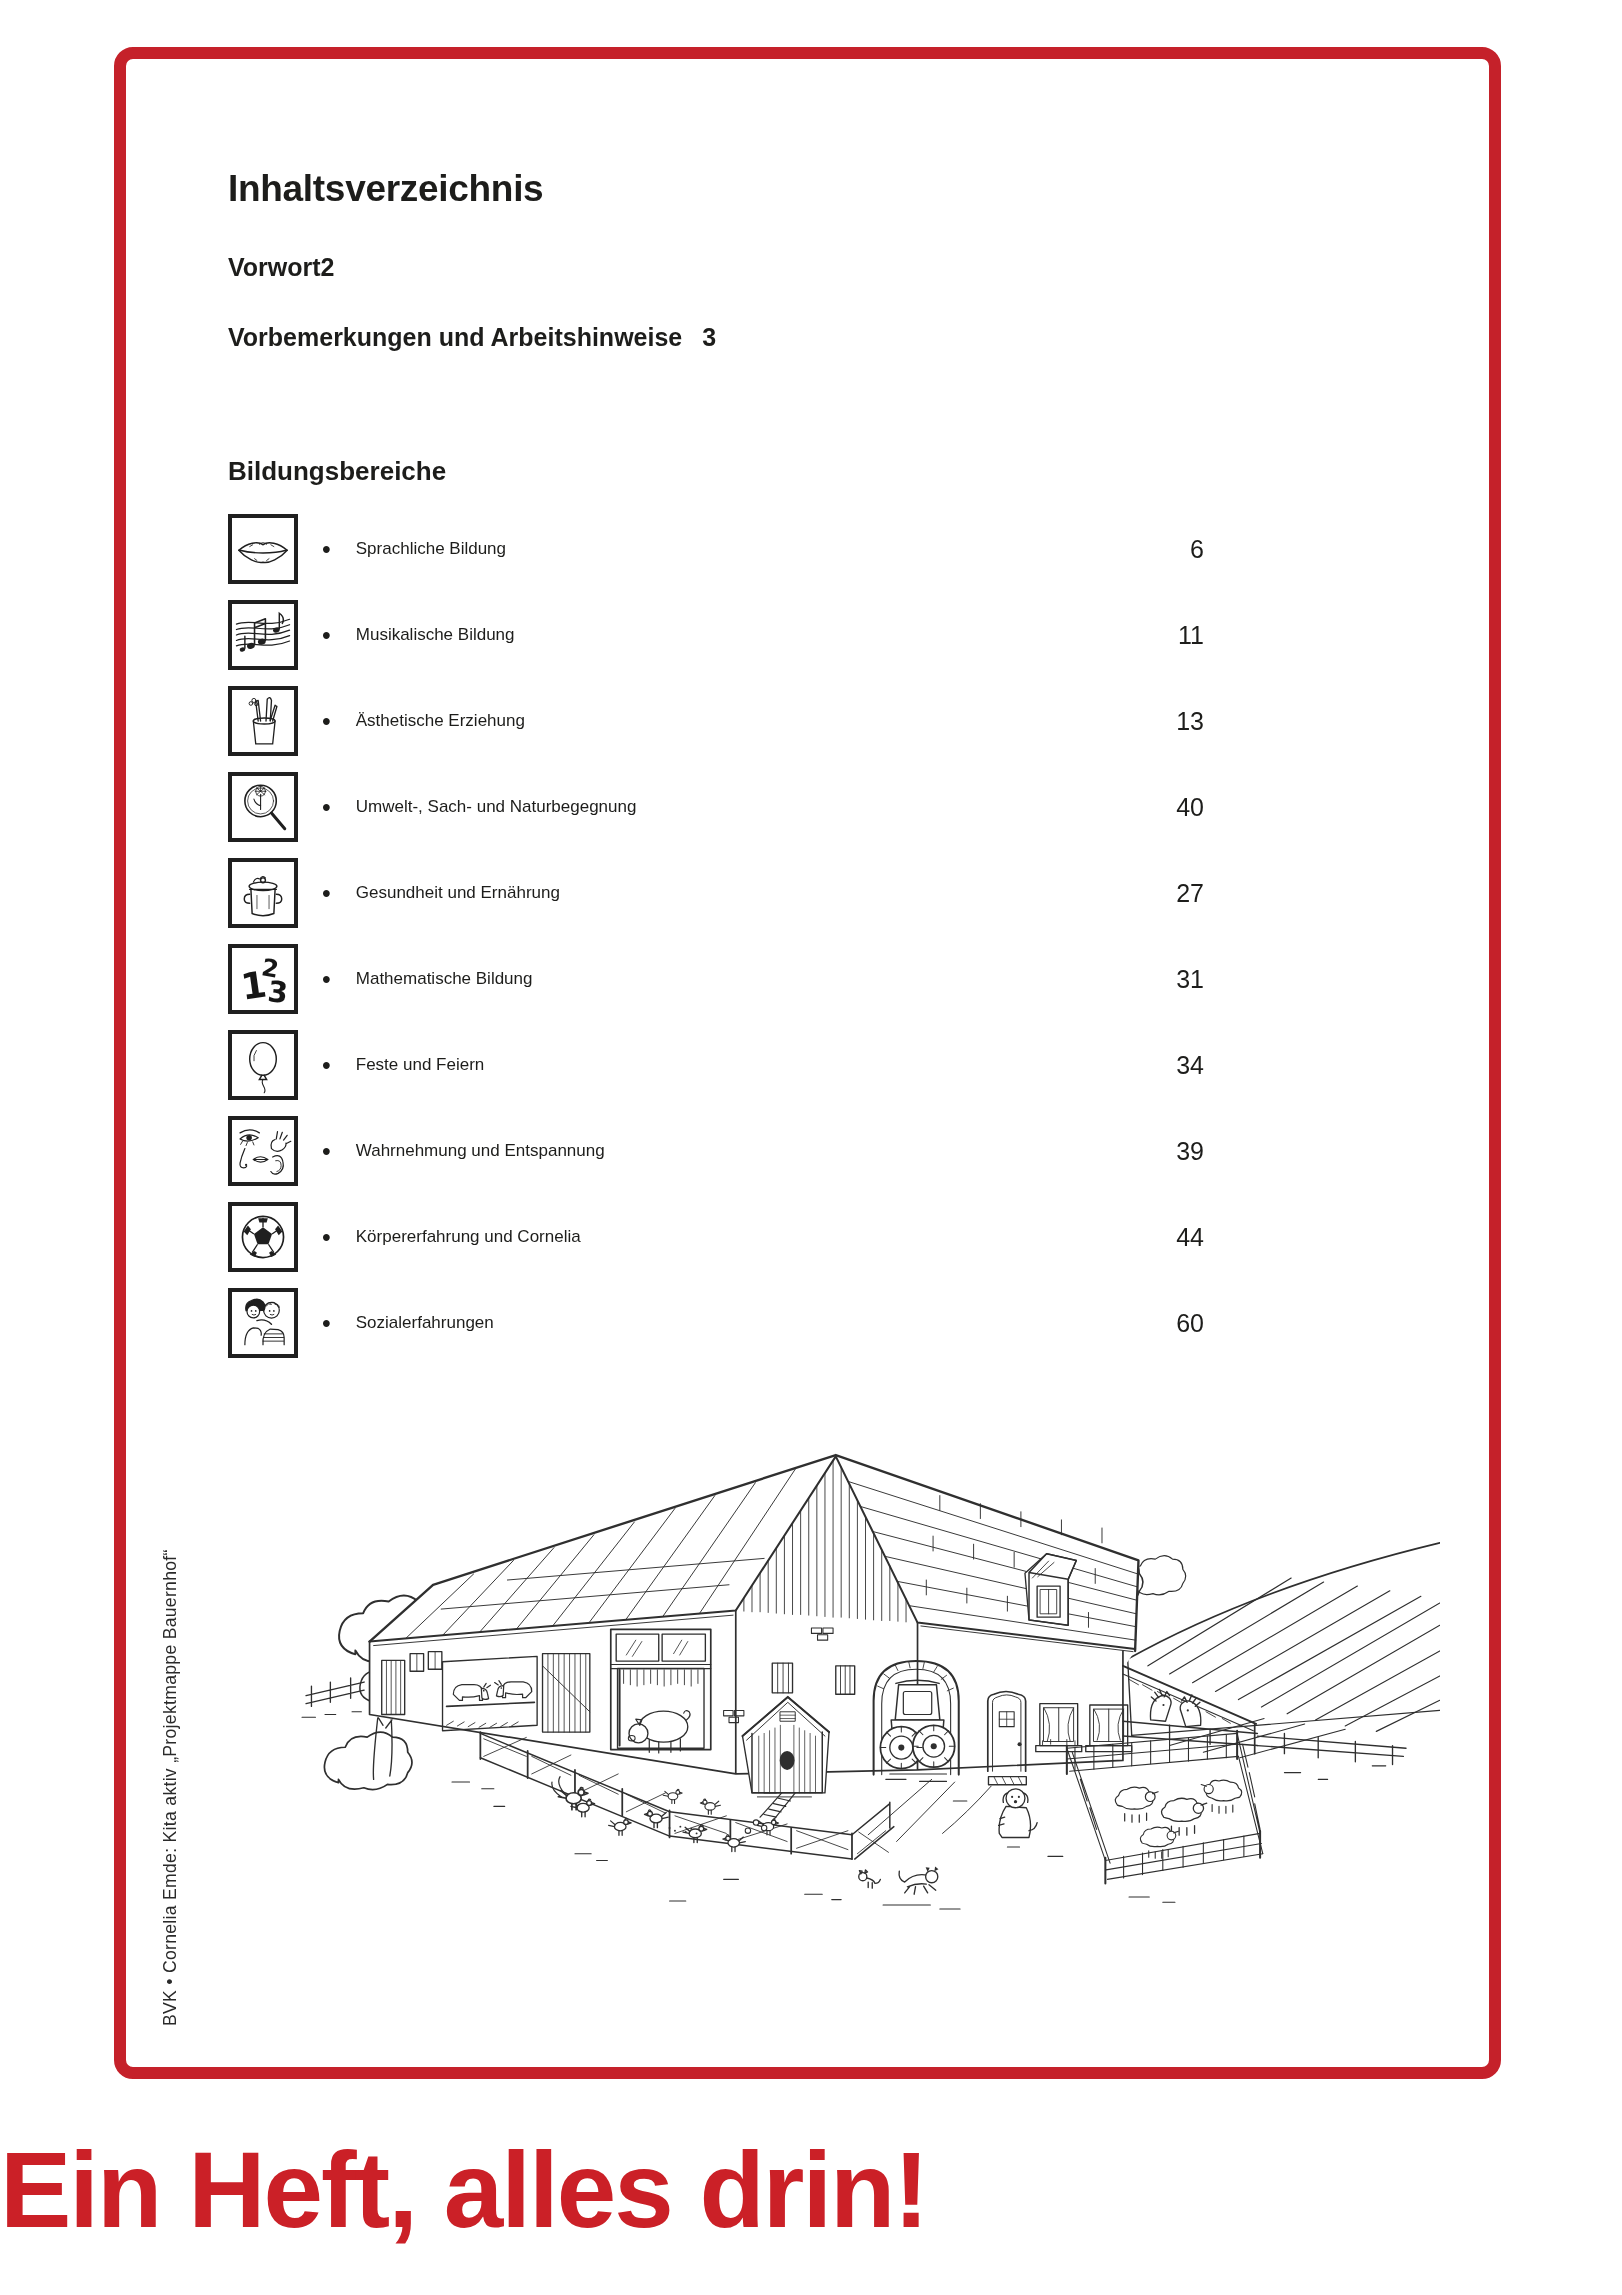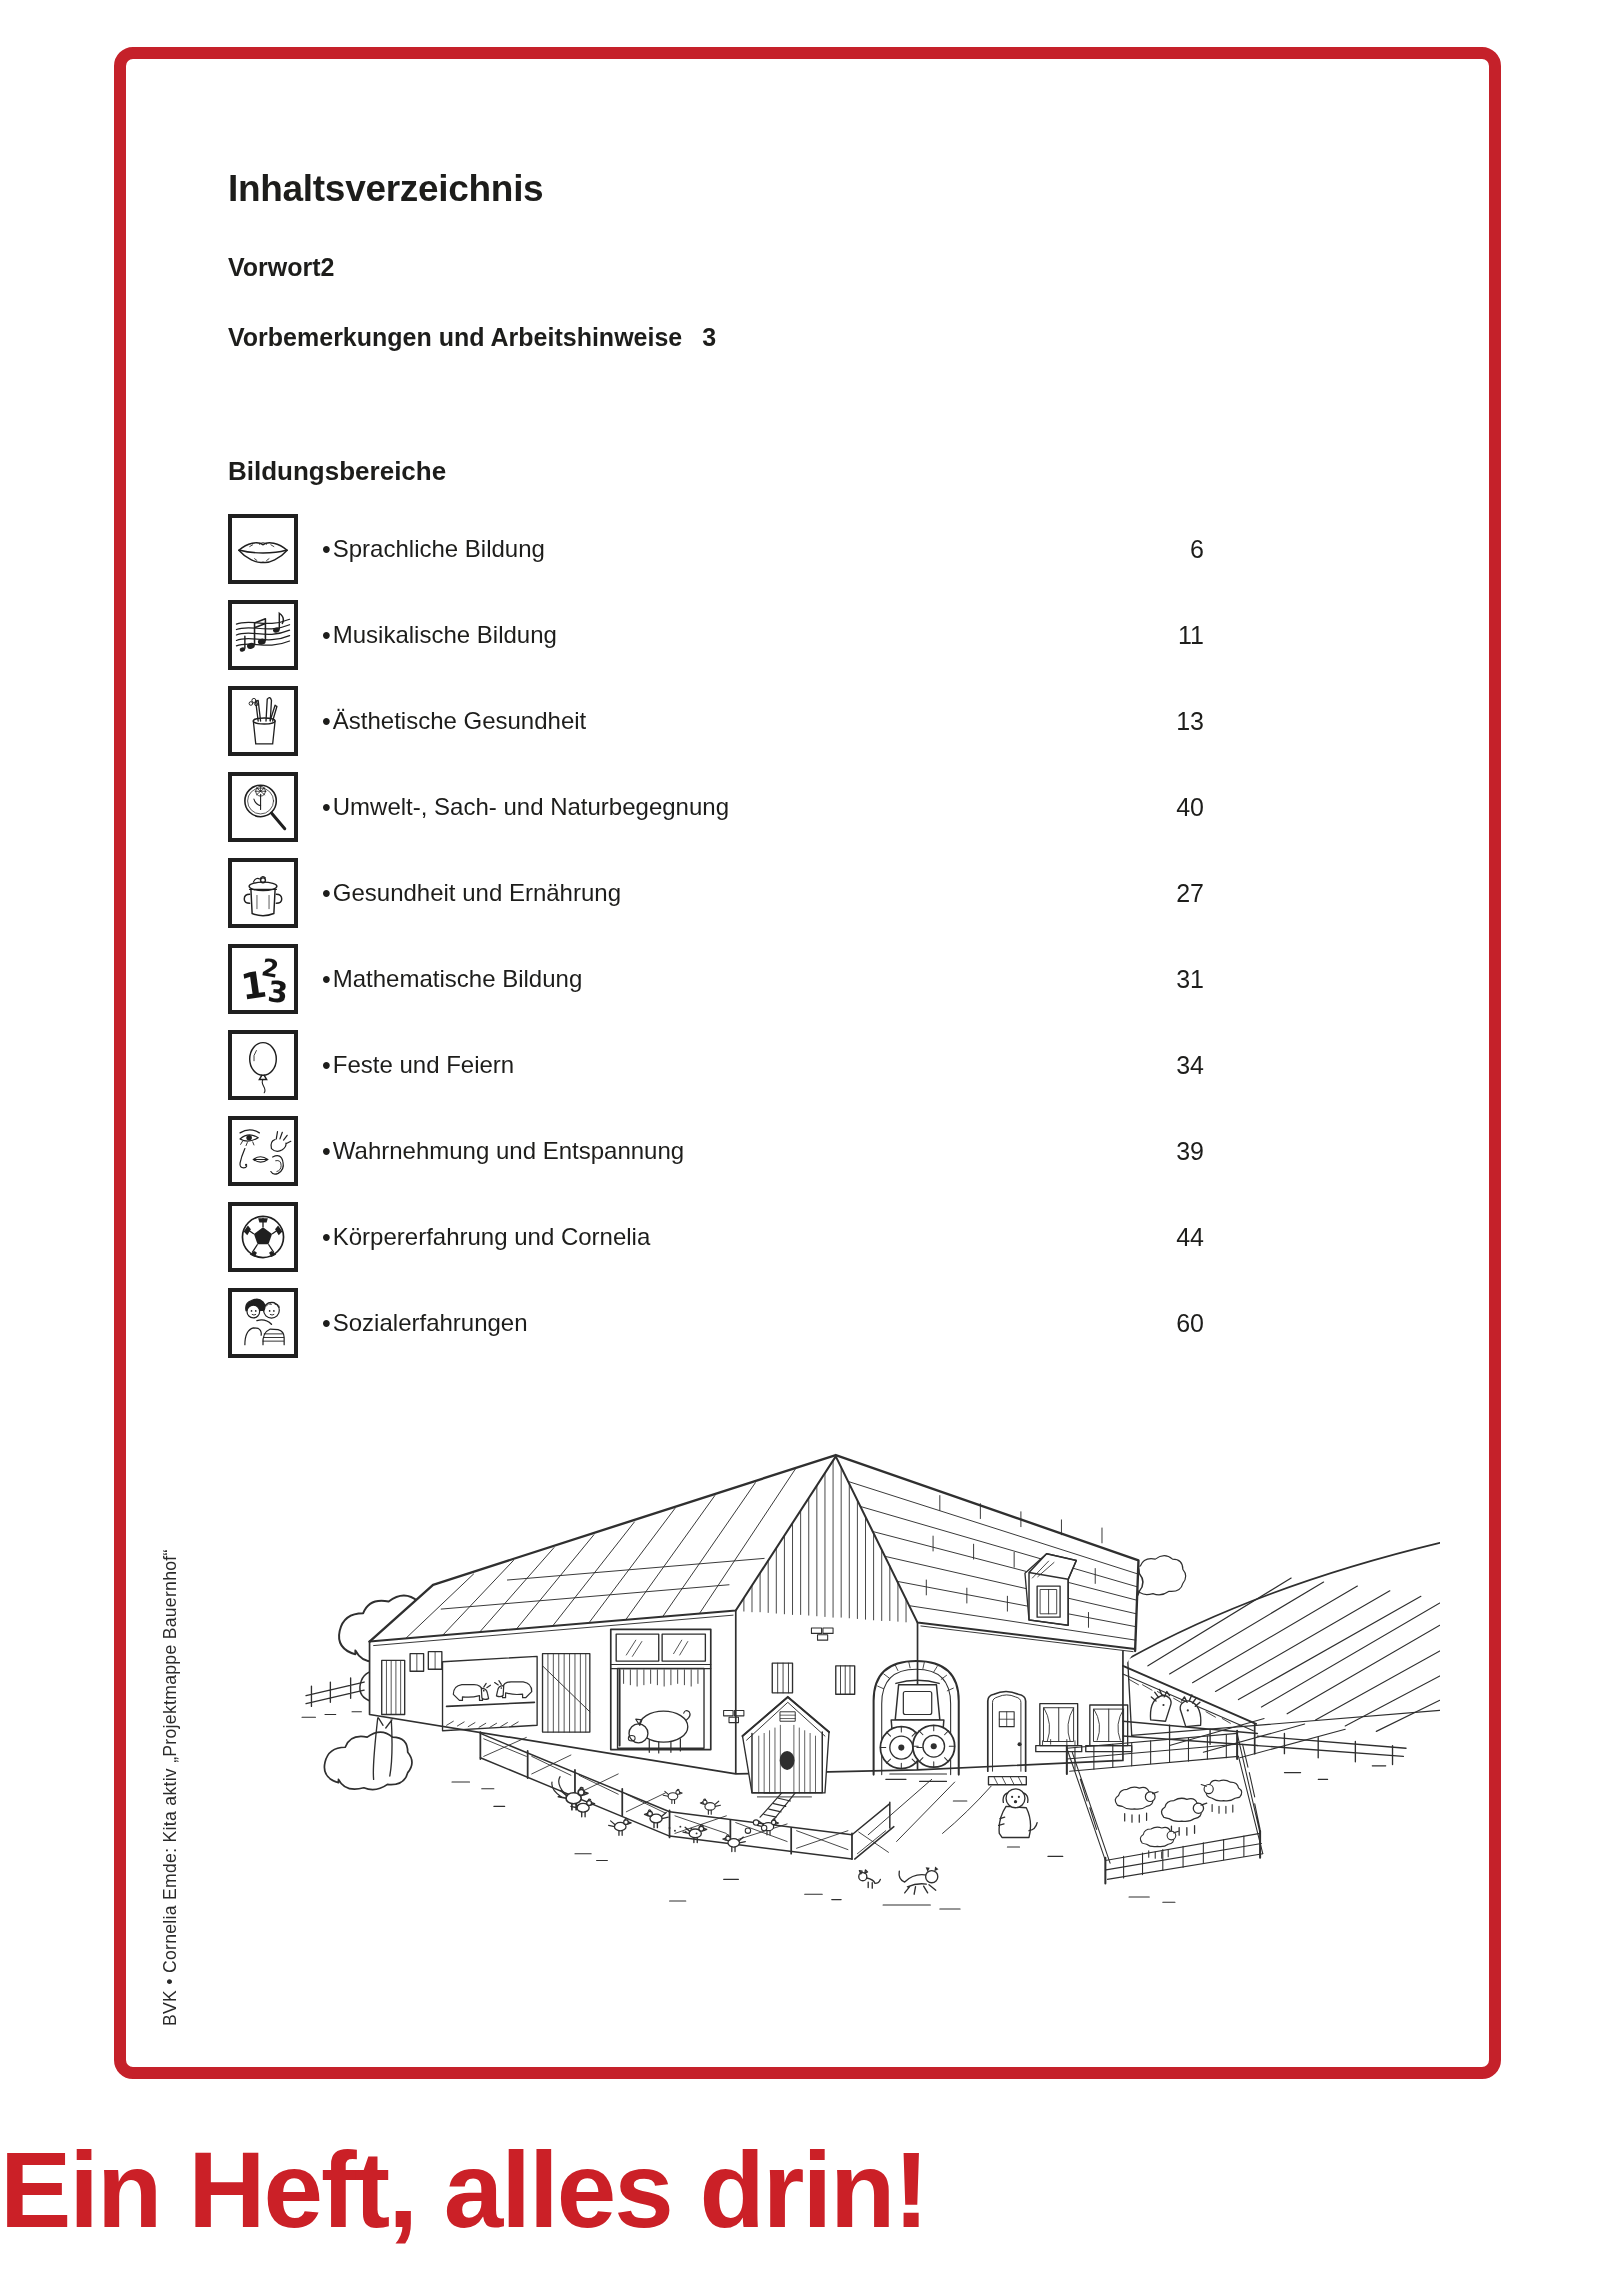--- a/index.html
+++ b/index.html
@@ -11,21 +11,21 @@
   .fm-row{position:absolute;left:228px;width:976px;display:flex;justify-content:flex-start;
           font-size:25px;font-weight:700;}
   .fm-1{top:253px;} .fm-2{top:323px;gap:20px;}
   .section-heading{position:absolute;left:228px;top:456px;font-size:26px;font-weight:700;}
   .items{position:absolute;left:228px;top:514px;width:976px;display:flex;flex-direction:column;gap:16px;}
   .item-row{display:flex;align-items:center;height:70px;}
   .icon-box{width:70px;height:70px;border:4px solid #1f1f1f;background:#fff;box-sizing:border-box;
             display:flex;align-items:center;justify-content:center;flex:0 0 auto;}
   .icon{width:58px;height:58px;}
   .bullet{margin-left:24px;font-size:25px;}
-  .label{margin-left:2px;font-size:24px;}
+  .label{margin-left:25px;font-size:17px;}
   .pagenum{margin-left:auto;font-size:25px;}
   .farm{position:absolute;left:291px;top:1428px;width:1149px;height:500px;}
   .credit{position:absolute;left:160px;top:2026px;transform-origin:0 0;transform:rotate(-90deg);
           font-size:17.6px;letter-spacing:0.3px;white-space:nowrap;color:#2a2a2a;}
   .slogan{position:absolute;left:0;top:2128px;width:1623px;text-align:left;
           font-size:107px;font-weight:700;color:#cb2027;letter-spacing:-2px;}
 </style>
 </head>
 <body>
 
@@ -98,21 +98,21 @@
           <path d="M40,48 L36,16 M44,48 L40,14 M36,16 L40,14"></path>
           <path d="M53,48 L55,12 M55,12 q5,-6 7,2 L60,48"></path>
           <path d="M60,47 L68,22 M64,48 L71,24 M68,22 L71,24"></path>
           <circle cx="33" cy="14" r="3.4" stroke-width="1.6"></circle>
               <circle cx="28" cy="19" r="3" stroke-width="1.6"></circle>
           <circle cx="37" cy="20" r="2.8" stroke-width="1.6"></circle>
         </g>
           </svg>
       </span>
       <span class="bullet">•</span>
-      <span class="label">Ästhetische Gesundheit</span>
+      <span class="label">Ästhetische Erziehung</span>
       <span class="pagenum">13</span>
     </div>
 
     <div class="item-row">
       <span class="icon-box">
         <svg class="icon" viewBox="0 0 96 96">
             <g stroke="#1f1f1f" stroke-width="2.6" fill="none" stroke-linecap="round">
           <circle cx="44" cy="38" r="26"></circle>
               <circle cx="44" cy="38" r="21.5" stroke-width="1.2"></circle>
           <path d="M62,58 L84,84" stroke-width="5"></path>

